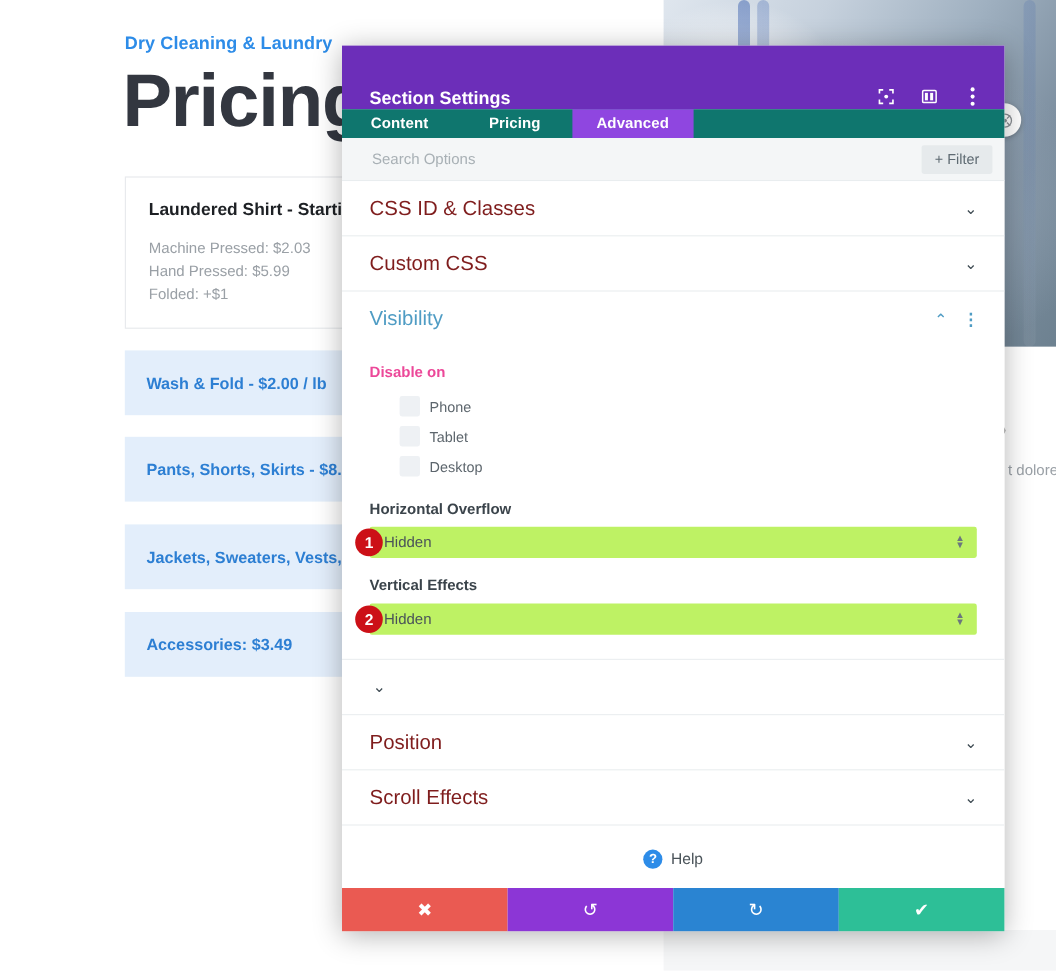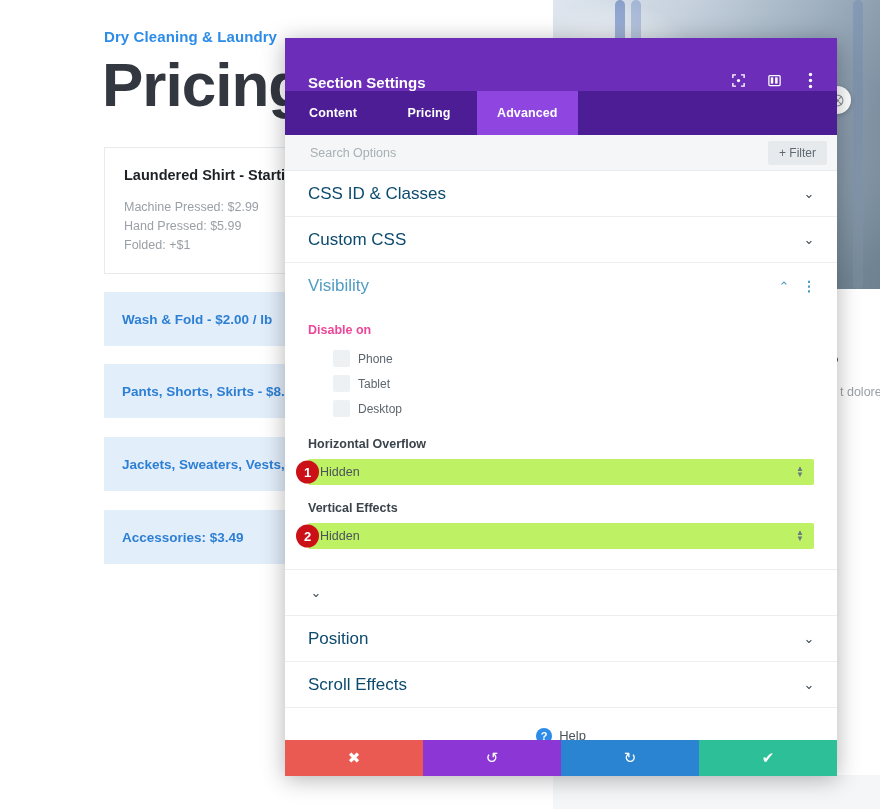--- a/index.html
+++ b/index.html
@@ -104,21 +104,21 @@
 
   .modal-header {
     height: 53px; background: #6c2eb9;
     display: flex; align-items: flex-end; padding: 0 16px 0 23px;
     flex: 0 0 auto;
   }
   .modal-title { color: #fff; font-size: 15px; font-weight: bold; flex: 1; }
   .hdr-icons { display: flex; align-items: center; gap: 14px; }
   .hdr-icon { width: 22px; height: 22px; display:flex; align-items:center; justify-content:center; cursor: pointer; }
 
-  .tabs { height: 44px; background: #4c1d95; display: flex; flex: 0 0 auto; text-align: center; }
+  .tabs { height: 24px; background: #0f766e; display: flex; flex: 0 0 auto; text-align: center; }
   .tab {
     display: flex; align-items: center; justify-content: center;
     color: #fff; font-size: 12.5px; font-weight: bold; padding: 0 20px;
     min-width: 96px; cursor: pointer; letter-spacing: .1px;
   }
   .tab.active { background: #8f46e0; }
 
   .searchbar {
     height: 36px; background: #f4f6f7; border-bottom: 1px solid #e9edef;
     display: flex; align-items: center; padding: 0 10px 0 23px; flex: 0 0 auto;
@@ -133,21 +133,21 @@
     padding: 5px 11px; border-radius: 2px; cursor: pointer; white-space: nowrap;
   }
 
   .modal-body { flex: 1 1 auto; overflow: hidden; background: #fff; position: relative; }
 
   .acc-row {
     height: 46px; display: flex; align-items: center;
     padding: 0 20px 0 23px; border-bottom: 1px solid #eceff1;
     cursor: pointer;
   }
-  .acc-title { flex: 1; font-size: 17px; color: #0c4a6e; }
+  .acc-title { flex: 1; font-size: 17px; color: #7f1d1d; }
   .acc-title.open { color: #4f9cc4; }
   .chev { color: #3d4a52; font-size: 13px; width: 16px; text-align: center; }
   .chev.up { color: #4f9cc4; }
   .kebab { color: #4f9cc4; font-size: 14px; margin-left: 10px; font-weight: bold; letter-spacing: 1px; }
 
   .vis-body { padding: 14px 23px 20px 23px; border-bottom: 1px solid #eceff1; position: relative; }
 
   .field-label { font-size: 12.5px; color: #ec4899; font-weight: bold; margin-bottom: 9px; }
 
   .cb-row { display: flex; align-items: center; height: 25px; padding-left: 25px; }
@@ -205,21 +205,21 @@
 <body>
 
 <div id="page">
 
   <div class="bg-left">
     <div class="bg-eyebrow">Dry Cleaning &amp; Laundry</div>
     <div class="bg-title">Pricing</div>
 
     <div class="price-card">
       <div class="price-card-title">Laundered Shirt - Starting at $2.99</div>
-      <div class="price-card-line pcl1">Machine Pressed: $2.99</div>
+      <div class="price-card-line pcl1">Machine Pressed: $2.03</div>
       <div class="price-card-line pcl2">Hand Pressed: $5.99</div>
       <div class="price-card-line pcl3">Folded: +$1</div>
     </div>
 
     <div class="svc-row svc1">
       <span>Wash &amp; Fold - $2.00 / lb</span>
     </div>
     <div class="svc-row svc2">
       <span>Pants, Shorts, Skirts - $8.49</span>
     </div>

